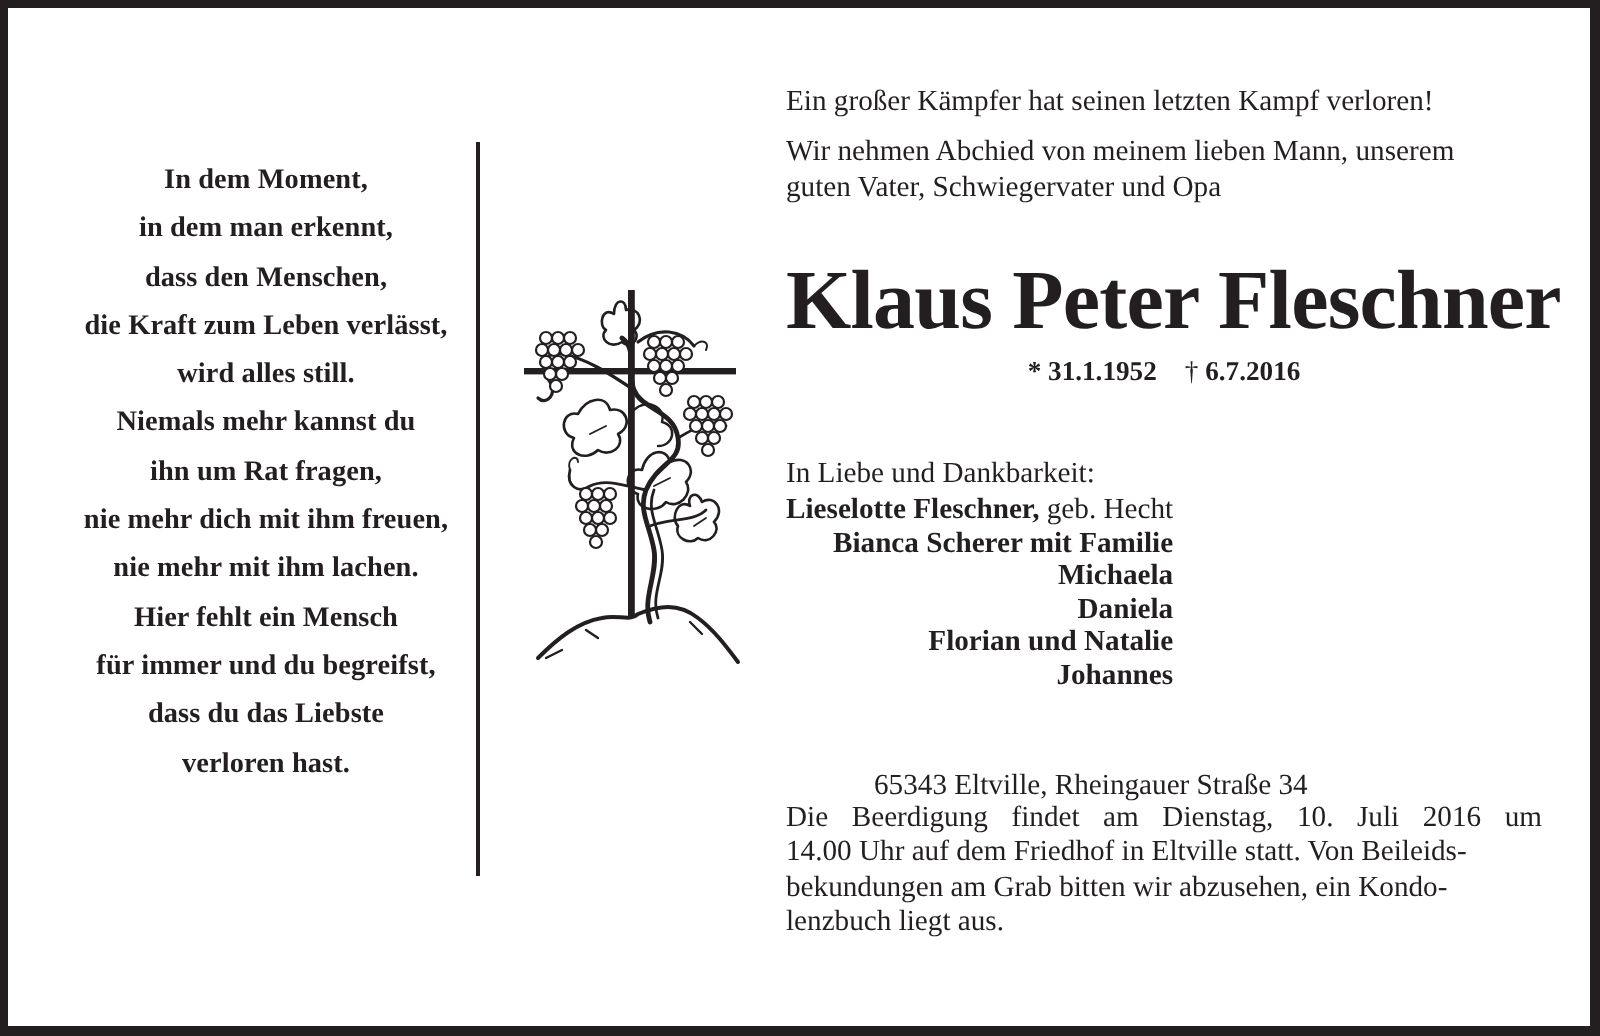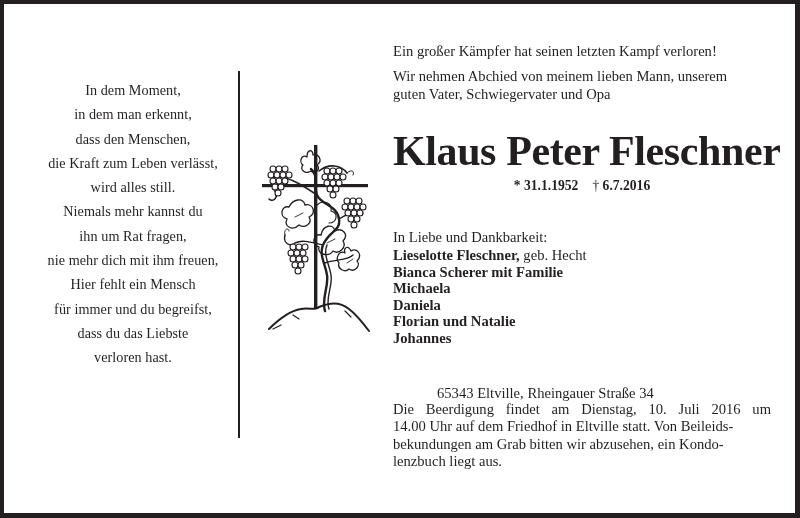--- a/index.html
+++ b/index.html
@@ -26,21 +26,21 @@
       border-bottom: 5px solid #231f20;
       background: #fff;
     }
     
     .poem {
       position: absolute;
       left: 20px;
       top: 74px;
       width: 218px;
       text-align: center;
-      font-weight: normal;
+      font-weight: bold;
       font-size: 14.2px;
       line-height: 24.3px;
       letter-spacing: 0.05px;
     }
     .poem .line { display: block; white-space: nowrap; }
 
     .divider {
       position: absolute;
       left: 234px;
       top: 67px;
@@ -104,21 +104,21 @@
 
     .mourners-head { top: 225px; }
     .mourners {
       position: absolute;
       left: 0;
       top: 243px;
       font-size: 14.6px;
       line-height: 16.6px;
     }
     .mourners .row { display: block; white-space: nowrap; }
-    .mourners .b { font-weight: bold; }
+    .mourners .b { font-weight: bold; text-align: right; }
 
     .address { top: 381px; margin-left: 44px; }
     .funeral {
       position: absolute;
       left: 0;
       top: 397px;
       width: 378px;
       font-size: 14.6px;
       line-height: 17.3px;
     }
@@ -132,20 +132,21 @@
 
   <div class="poem">
     <span class="line">In dem Moment,</span>
     <span class="line">in dem man erkennt,</span>
     <span class="line">dass den Menschen,</span>
     <span class="line">die Kraft zum Leben verlässt,</span>
     <span class="line">wird alles still.</span>
     <span class="line">Niemals mehr kannst du</span>
     <span class="line">ihn um Rat fragen,</span>
     <span class="line">nie mehr dich mit ihm freuen,</span>
+    <span class="line">nie mehr mit ihm lachen.</span>
     <span class="line">Hier fehlt ein Mensch</span>
     <span class="line">für immer und du begreifst,</span>
     <span class="line">dass du das Liebste</span>
     <span class="line">verloren hast.</span>
   </div>
 
   <div class="divider"></div>
 
   <svg class="emblem" viewBox="0 0 118 200" xmlns="http://www.w3.org/2000/svg">
     <g fill="none" stroke="#231f20" stroke-linecap="round" stroke-linejoin="round">

